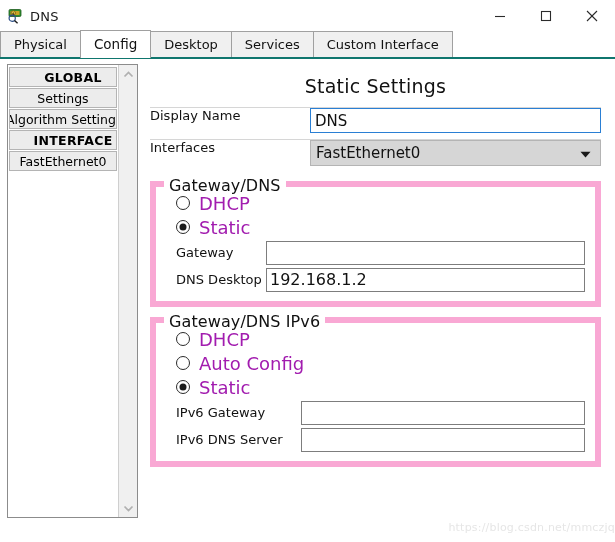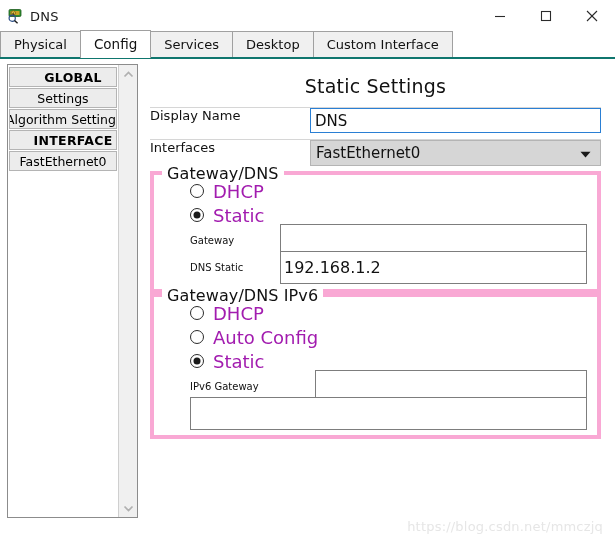--- a/index.html
+++ b/index.html
@@ -217,22 +217,23 @@
   }
   .combo .caret {
     position: absolute;
     right: 9px;
     top: 50%;
     transform: translateY(-50%);
   }
 
   
   .groupbox {
-    border: 4px solid #f9a8d4;
-    padding: 4px 10px 8px 26px;
+    border: 6px solid #f9a8d4;
+    margin-top: 10px;
+    padding: 4px 10px 8px 10px;
     position: relative;
   }
   .group-title {
     position: absolute;
     top: -11px;
     left: 8px;
     background: #ffffff;
     padding: 0 5px;
     font-size: 16px;
     color: #111;
@@ -271,45 +272,45 @@
     font-size: 18px;
     color: #a21caf;
   }
   .field-row {
     display: flex;
     align-items: center;
     height: 27px;
     padding-left: 10px;
   }
   .field-label {
-    font-size: 10px;
+    font-size: 13px;
     color: #111;
     flex: none;
   }
   .fl-w1 { width: 90px; }
   .fl-w2 { width: 125px; }
   .field-input {
     flex: 1;
-    height: 33px;
+    height: 24px;
     box-sizing: border-box;
     border: 1px solid #7d7d7d;
     background: #ffffff;
     font-family: "DejaVu Sans", "Liberation Sans", sans-serif;
     font-size: 16px;
     padding: 0 3px;
     color: #111;
     outline: none;
   }
 
   
   .watermark {
     position: absolute;
-    right: 12px;
+    right: 0;
     bottom: 8px;
-    font-size: 13px;
+    font-size: 11px;
     color: #e6e6e6;
     letter-spacing: 0.2px;
     user-select: none;
   }
 </style>
 </head>
 <body>
 
 <div class="titlebar">
   <span class="title-icon">
@@ -340,22 +341,22 @@
         <line x1="2" y1="2" x2="12" y2="12" stroke="#2b2b2b" stroke-width="1.1"></line>
         <line x1="12" y1="2" x2="2" y2="12" stroke="#2b2b2b" stroke-width="1.1"></line>
       </svg>
     </div>
   </div>
 </div>
 
 <div class="tabstrip">
   <div class="tab">Physical</div>
   <div class="tab active">Config</div>
+  <div class="tab">Desktop</div>
   <div class="tab">Services</div>
-  <div class="tab">Desktop</div>
   <div class="tab">Custom Interface</div>
 </div>
 
 <div class="content">
 
   <div class="sidebar">
     <div class="sidebar-list">
       <div class="side-item header">GLOBAL</div>
       <div class="side-item">Settings</div>
       <div class="side-item clip">Algorithm Settings</div>
@@ -411,21 +412,21 @@
       <div class="radio-row">
         <span class="radio checked"></span>
         <span class="radio-label">Static</span>
       </div>
 
       <div class="field-row">
         <span class="field-label fl-w1">Gateway</span>
         <input class="field-input" type="text" value="" style="">
       </div>
       <div class="field-row">
-        <span class="field-label fl-w1">DNS Static</span>
+        <span class="field-label fl-w1">DNS Desktop</span>
         <input class="field-input" type="text" value="192.168.1.2" style="">
       </div>
     </div>
 
     <div class="groupbox">
       <div class="group-title">Gateway/DNS IPv6</div>
 
       <div class="radio-row">
         <span class="radio"></span>
         <span class="radio-label">DHCP</span>
@@ -437,20 +438,21 @@
       <div class="radio-row">
         <span class="radio checked"></span>
         <span class="radio-label">Static</span>
       </div>
 
       <div class="field-row">
         <span class="field-label fl-w2">IPv6 Gateway</span>
         <input class="field-input" type="text" value="" style="">
       </div>
       <div class="field-row">
+        <span class="field-label fl-w2">IPv6 DNS Server</span>
         <input class="field-input" type="text" value="" style="">
       </div>
     </div>
 
   </div>
 </div>
 
 <div class="watermark">https://blog.csdn.net/mmczjq</div>
 
 </body></html>

